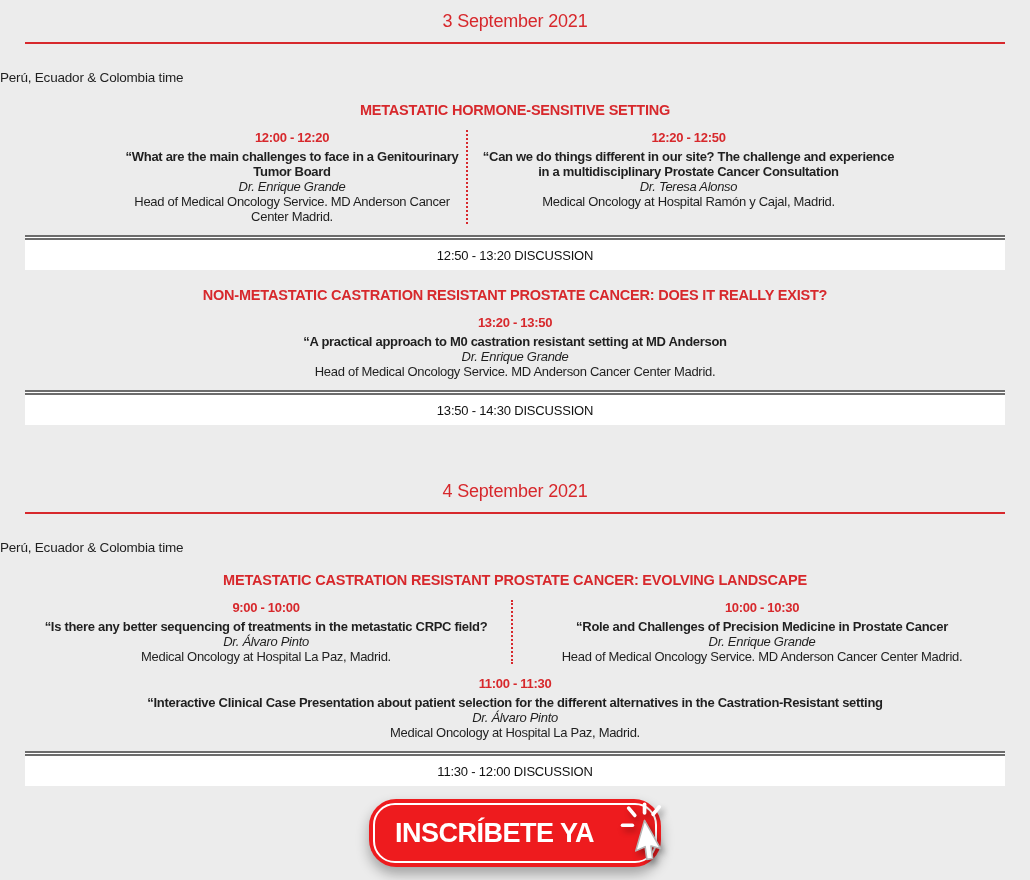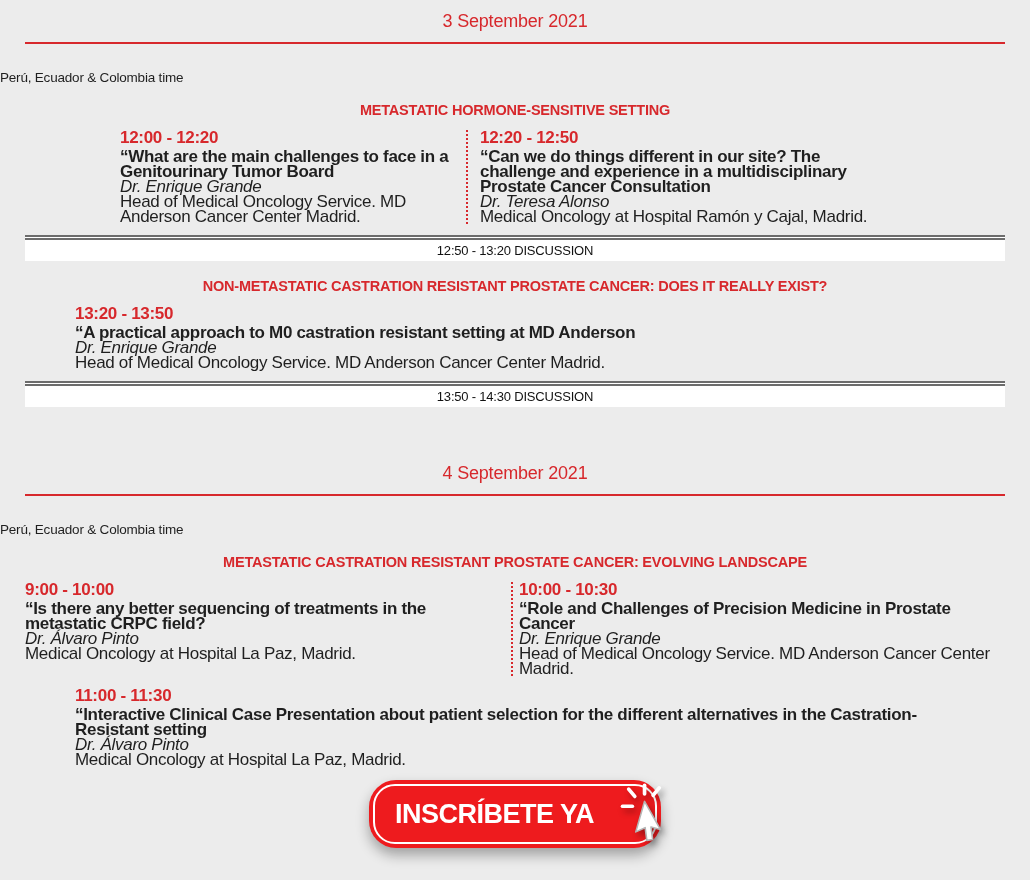--- a/index.html
+++ b/index.html
@@ -28,28 +28,28 @@
     margin:17px 30px 0;color:var(--red);font-size:14.5px;line-height:16px;
     font-weight:bold;text-align:center;
   }
   .cols{display:grid;margin:12px 25px 0;}
   .cols.d1{grid-template-columns:443px 1fr;}
   .cols.d1 .col-l{padding-left:95px;padding-right:2px;border-right:2px dotted var(--red);}
   .cols.d1 .col-r{padding-left:12px;padding-right:108px;}
   .cols.d2{grid-template-columns:488px 1fr;}
   .cols.d2 .col-l{padding-right:4px;border-right:2px dotted var(--red);}
   .cols.d2 .col-r{padding-left:6px;}
-  .session{font-size:17px;line-height:15px;letter-spacing:-0.3px;}
+  .session{text-align:center;font-size:13px;line-height:15px;letter-spacing:-0.3px;}
   .time{color:var(--red);font-weight:bold;margin-bottom:4px;}
   .s-title{font-weight:bold;}
   .speaker{font-style:italic;}
   .single{max-width:880px;margin:12px auto 0;}
   .band{
     margin:11px 25px 0;background:#fff;border-top:5px double #6c6c6c;
-    height:26px;display:flex;align-items:center;justify-content:center;
+    height:35px;display:flex;align-items:center;justify-content:center;
     font-size:13px;color:#111;
   }
   .cta-row{margin-top:13px;display:flex;justify-content:center;}
   .cta{
     position:relative;width:292px;height:68px;border:none;border-radius:27px;
     background:var(--btnred);box-shadow:0 7px 13px rgba(0,0,0,0.32);
     cursor:pointer;padding:0;
   }
   .cta::before{
     content:"";position:absolute;inset:4px;border:2px solid #fff;
@@ -134,20 +134,23 @@
     </div>
 
 
     <div class="single session">
       <div class="time">11:00 - 11:30</div>
       <div class="s-title">“Interactive Clinical Case Presentation about patient selection for the different alternatives in the Castration-Resistant setting</div>
       <div class="speaker">Dr. Álvaro Pinto</div>
       <div class="affil">Medical Oncology at Hospital La Paz, Madrid.</div>
     </div>
 
+    <div class="band">
+      <span>11:30 - 12:00 DISCUSSION</span>
+    </div>
   </section>
 
   <div class="cta-row">
     <button class="cta">
       <span class="cta-label">INSCRÍBETE YA</span>
       <svg class="cursor-icon" viewBox="0 0 48 54" xmlns="http://www.w3.org/2000/svg">
         <g stroke="#ffffff" stroke-width="3" stroke-linecap="round">
           <line x1="22" y1="9" x2="22" y2="2"></line>
           <line x1="14" y1="11" x2="9" y2="5"></line>
           <line x1="12" y1="19" x2="4" y2="19"></line>

